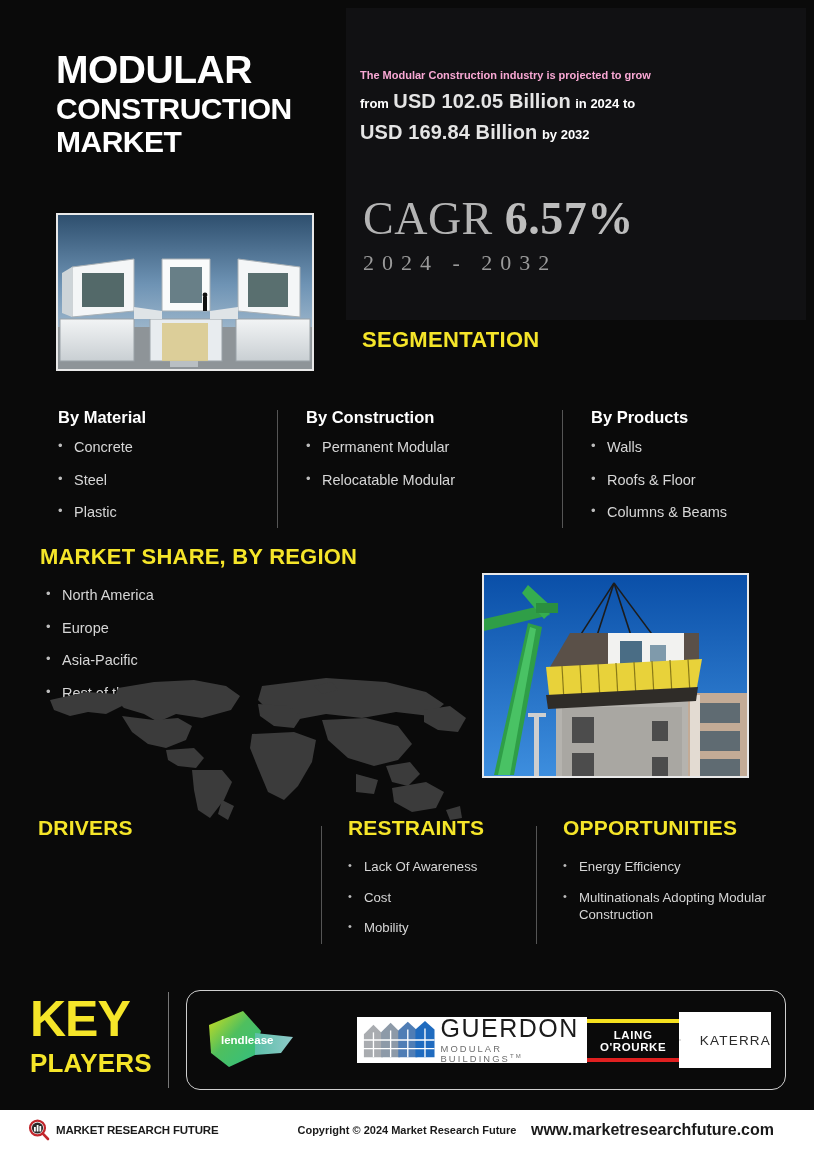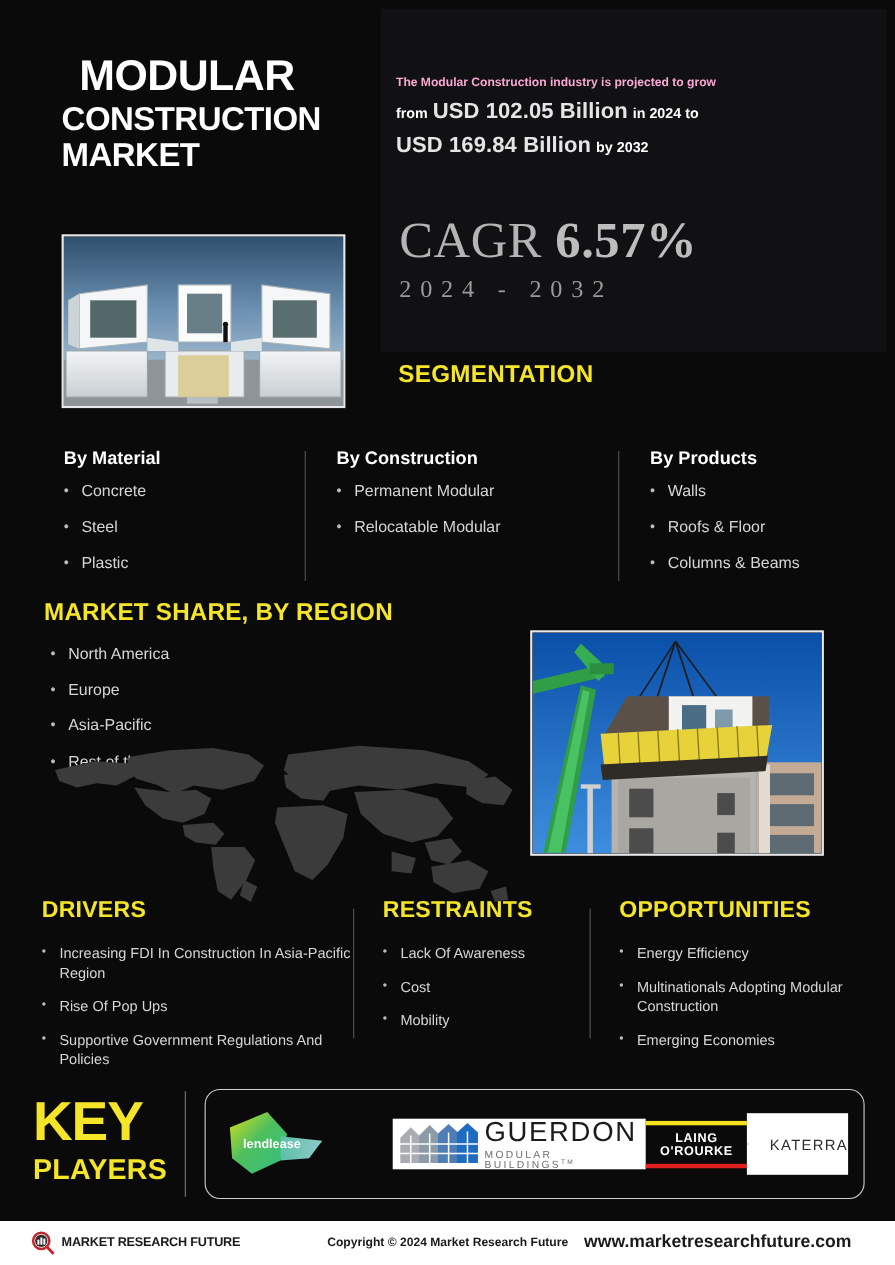--- a/index.html
+++ b/index.html
@@ -16,21 +16,21 @@
     position: absolute; left: 346px; top: 8px; width: 460px; height: 312px;
     background: #111113; pointer-events: none;
   }
 
   
   .title-block { position: absolute; left: 56px; top: 48px; width: 290px; }
   .title-line {
     color: #ffffff; font-weight: 700; letter-spacing: -0.5px;
     line-height: 1.12; text-transform: uppercase;
   }
-  .title-1 { font-size: 39px; margin-left: 16px; }
+  .title-1 { font-size: 39px; }
   .title-2 { font-size: 30px; }
   .title-3 { font-size: 30px; }
 
   .hero-img {
     position: absolute; left: 56px; top: 213px; width: 258px; height: 158px;
     border: 2px solid #e9e9e9; overflow: hidden; background: #111;
   }
 
   .head-text { position: absolute; left: 360px; top: 62px; width: 430px; }
   .head-text .ln { line-height: 1.52; }
@@ -343,42 +343,36 @@
       <polygon points="62,120 214,112 212,126 64,134" fill="#2f2c28"></polygon>
 
       <rect x="50" y="140" width="5" height="61" fill="#cfcfcf"></rect>
       <rect x="44" y="138" width="18" height="4" fill="#cfcfcf"></rect>
     </svg>
   </div>
 
   <div class="dro-row">
     <div class="dro-col d1">
       <div class="dro-head">DRIVERS</div>
-      <ul class="bul">
-        <li>Increasing FDI In Construction In Asia-Pacific Region</li>
-        <li>Rise Of Pop Ups</li>
-        <li>Supportive Government Regulations And Policies</li>
-      </ul>
       <div class="divider"></div>
     </div>
     <div class="dro-col d2">
       <div class="dro-head">RESTRAINTS</div>
       <ul class="bul">
         <li>Lack Of Awareness</li>
         <li>Cost</li>
         <li>Mobility</li>
       </ul>
       <div class="divider"></div>
     </div>
     <div class="dro-col d3">
       <div class="dro-head">OPPORTUNITIES</div>
       <ul class="bul">
         <li>Energy Efficiency</li>
         <li>Multinationals Adopting Modular Construction</li>
-        <li>Emerging Economies</li>
       </ul>
     </div>
   </div>
 
   <div class="kp-label">
     <div class="kp-key">KEY</div>
     <div class="kp-players">PLAYERS</div>
   </div>
   <div class="kp-divider"></div>
 

